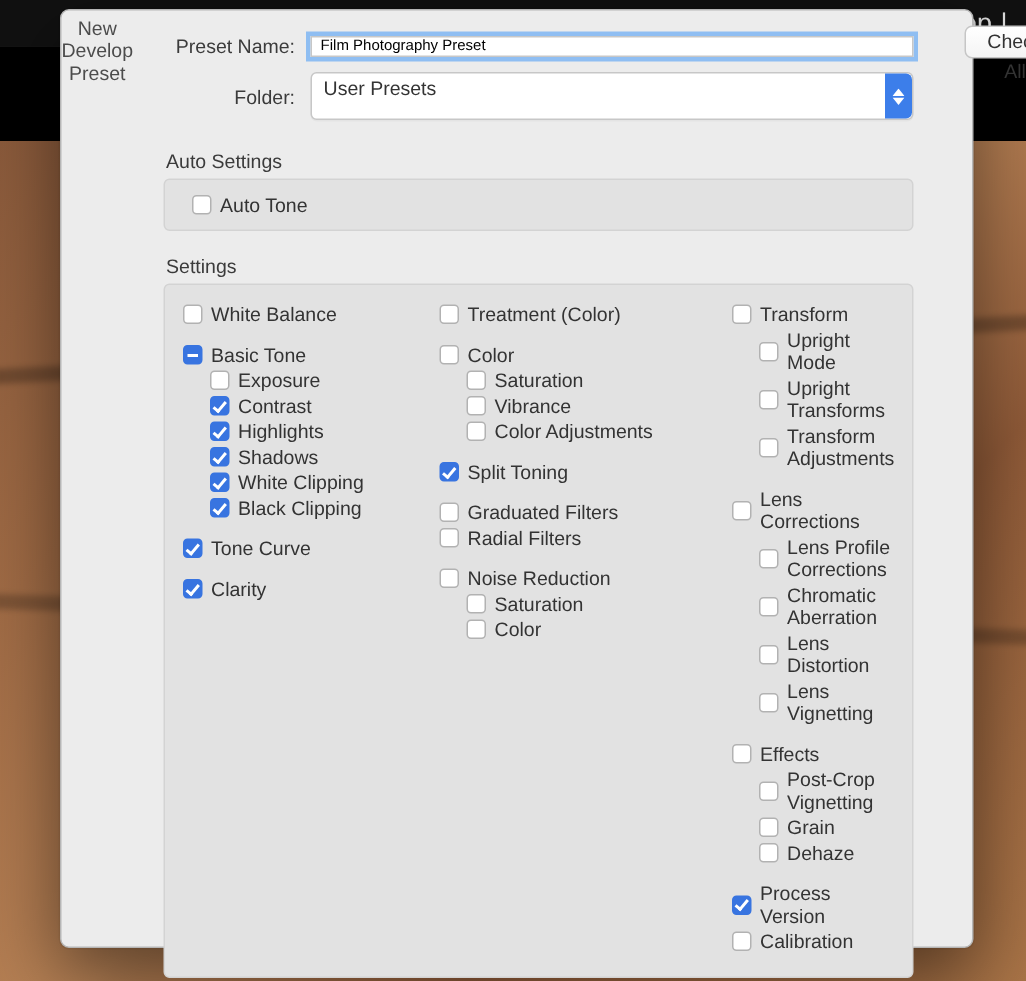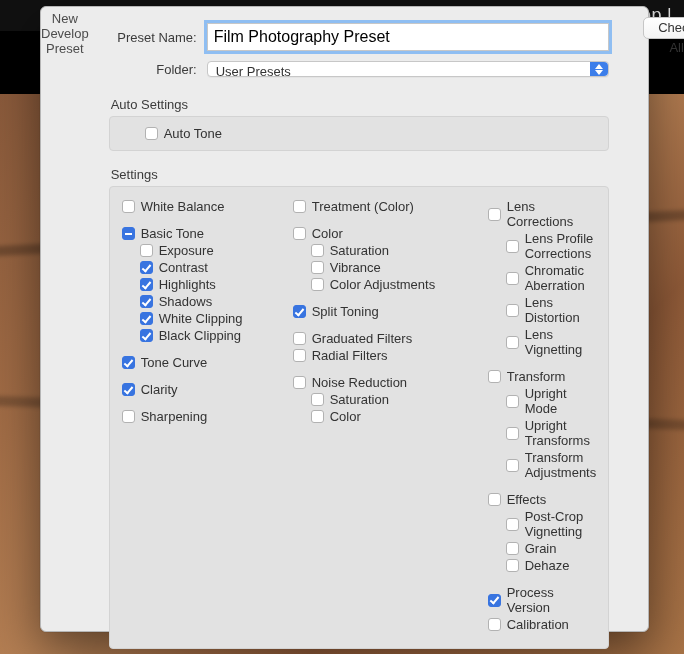--- a/index.html
+++ b/index.html
@@ -85,36 +85,36 @@
   }
   .row { display: flex; align-items: center; margin-bottom: 10px; }
   .row .lbl {
     width: 88px;
     text-align: right;
     margin-right: 10px;
     color: #3b3b3b;
   }
   .text-input {
     flex: 1;
-    height: 28px;
+    height: 14px;
     border: 1px solid #c7c7c7;
     border-radius: 0;
     padding: 2px 6px;
-    font-size: 16px;
+    font-size: 10px;
     outline: none;
     box-shadow: 0 0 0 3px #8fbef2;
     background: #fff;
   }
   .select-wrap {
     flex:1;
     position: relative;
   }
   .select {
     width: 100%;
-    height: 16px;
+    height: 32px;
     border: 1px solid #c7c7c7;
     border-radius: 4px;
     background: #fff;
     padding: 2px 26px 2px 8px;
     font-size: 13px;
     line-height: 16px;
     color: #333;
     box-shadow: 0 1px 0 rgba(0,0,0,0.03);
     cursor: default;
   }
@@ -133,21 +133,21 @@
     font-size: 13px;
     color: #3b3b3b;
     margin: 10px 0 4px 2px;
   }
   .panel {
     background: #e2e2e2;
     border: 1px solid #d3d3d3;
     border-radius: 4px;
     padding: 10px 10px;
   }
-  .panel.auto { padding: 9px 17px; margin-bottom: 6px; }
+  .panel.auto { padding: 9px 0; margin-bottom: 6px; }
   .panel.settings {
     flex:1;
     display:flex;
     gap: 13px;
     padding: 12px 12px 14px 12px;
   }
 
   .col { flex:1; }
   .col1 { flex: 0 0 158px; }
   .col2 { flex: 0 0 182px; }
@@ -312,26 +312,20 @@
               <input type="checkbox" checked="" style="">
               <span>Tone Curve</span>
             </label>
           </div>
           <div class="group">
             <label class="check parent">
               <input type="checkbox" checked="" style="">
               <span>Clarity</span>
             </label>
           </div>
-          <div class="group">
-            <label class="check parent">
-              <input type="checkbox" style="">
-              <span>Sharpening</span>
-            </label>
-          </div>
         </div>
       <div class="col col2">
           <div class="group">
             <label class="check parent">
               <input type="checkbox" style="">
               <span>Treatment (Color)</span>
             </label>
           </div>
           <div class="group">
             <label class="check parent">
@@ -381,55 +375,55 @@
             <label class="check child">
               <input type="checkbox" style="">
               <span>Color</span>
             </label>
           </div>
         </div>
       <div class="col col3">
           <div class="group">
             <label class="check parent">
               <input type="checkbox" style="">
+              <span>Transform</span>
+            </label>
+            <label class="check child">
+              <input type="checkbox" style="">
+              <span>Upright Mode</span>
+            </label>
+            <label class="check child">
+              <input type="checkbox" style="">
+              <span>Upright Transforms</span>
+            </label>
+            <label class="check child">
+              <input type="checkbox" style="">
+              <span>Transform Adjustments</span>
+            </label>
+          </div>
+          <div class="group">
+            <label class="check parent">
+              <input type="checkbox" style="">
               <span>Lens Corrections</span>
             </label>
             <label class="check child">
               <input type="checkbox" style="">
               <span>Lens Profile Corrections</span>
             </label>
             <label class="check child">
               <input type="checkbox" style="">
               <span>Chromatic Aberration</span>
             </label>
             <label class="check child">
               <input type="checkbox" style="">
               <span>Lens Distortion</span>
             </label>
             <label class="check child">
               <input type="checkbox" style="">
               <span>Lens Vignetting</span>
-            </label>
-          </div>
-          <div class="group">
-            <label class="check parent">
-              <input type="checkbox" style="">
-              <span>Transform</span>
-            </label>
-            <label class="check child">
-              <input type="checkbox" style="">
-              <span>Upright Mode</span>
-            </label>
-            <label class="check child">
-              <input type="checkbox" style="">
-              <span>Upright Transforms</span>
-            </label>
-            <label class="check child">
-              <input type="checkbox" style="">
-              <span>Transform Adjustments</span>
             </label>
           </div>
           <div class="group">
             <label class="check parent">
               <input type="checkbox" style="">
               <span>Effects</span>
             </label>
             <label class="check child">
               <input type="checkbox" style="">
               <span>Post-Crop Vignetting</span>

